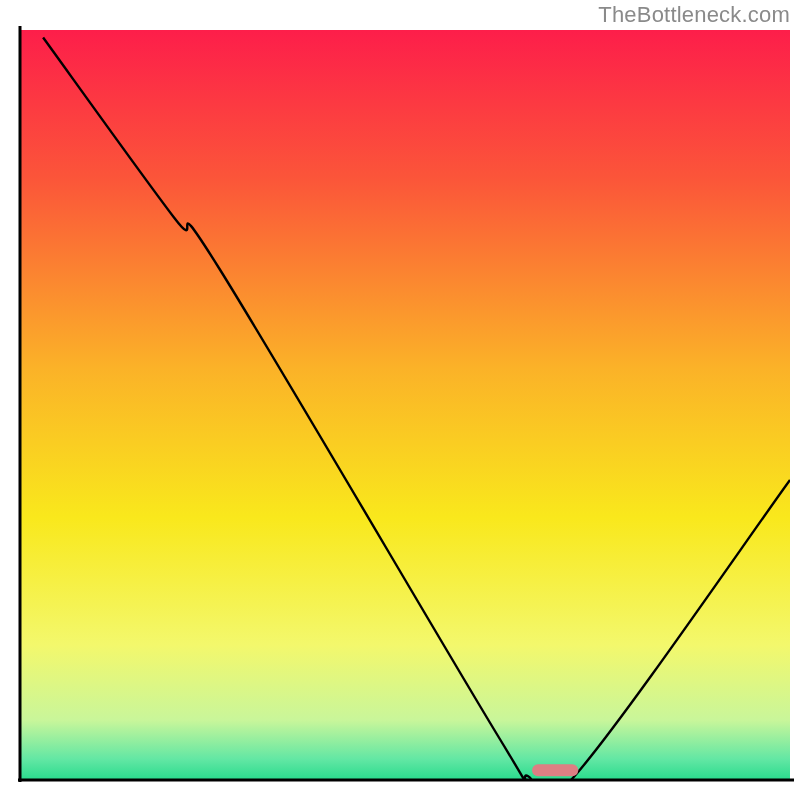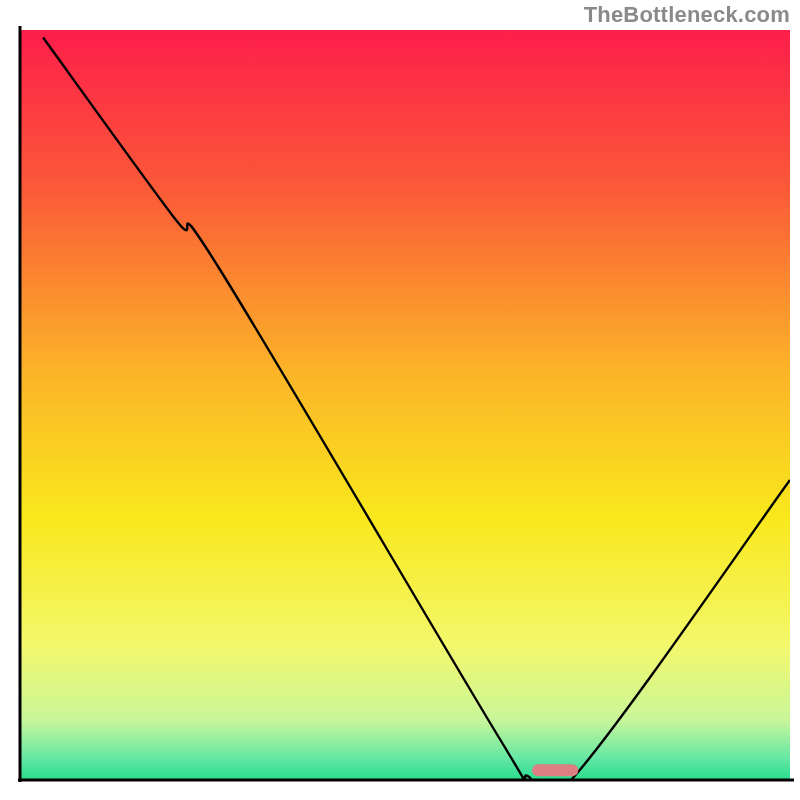--- a/index.html
+++ b/index.html
@@ -14,21 +14,21 @@
     position: relative;
     width: 800px;
     height: 800px;
   }
   .watermark {
     position: absolute;
     top: 2px;
     right: 10px;
     font-size: 22px;
     color: #8a8a8a;
-    font-weight: 700;
+    font-weight: 400;
     letter-spacing: 0.2px;
   }
   svg {
     display: block;
   }
 </style>
 </head>
 <body>
 
 <div class="container">

